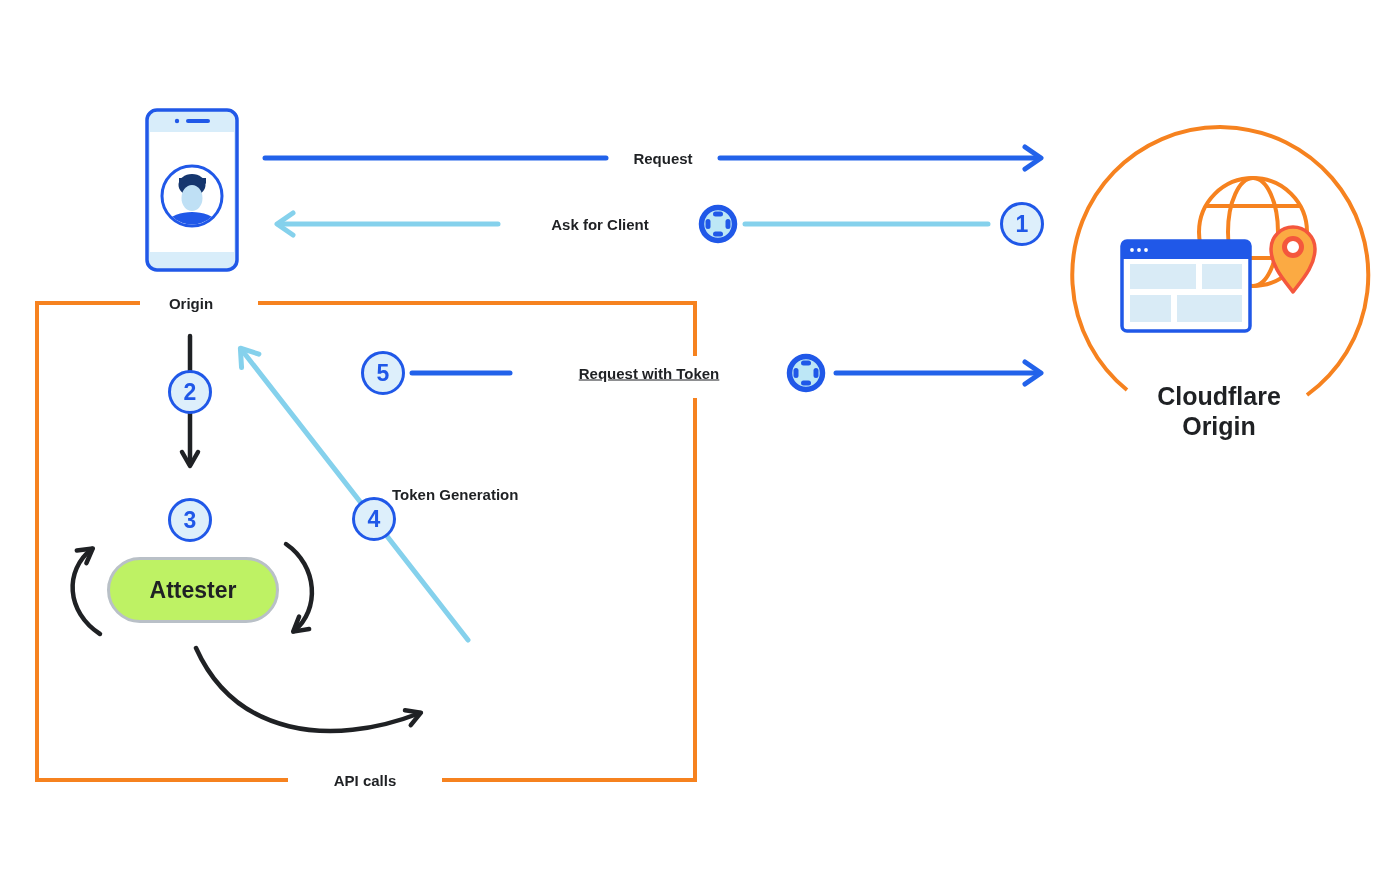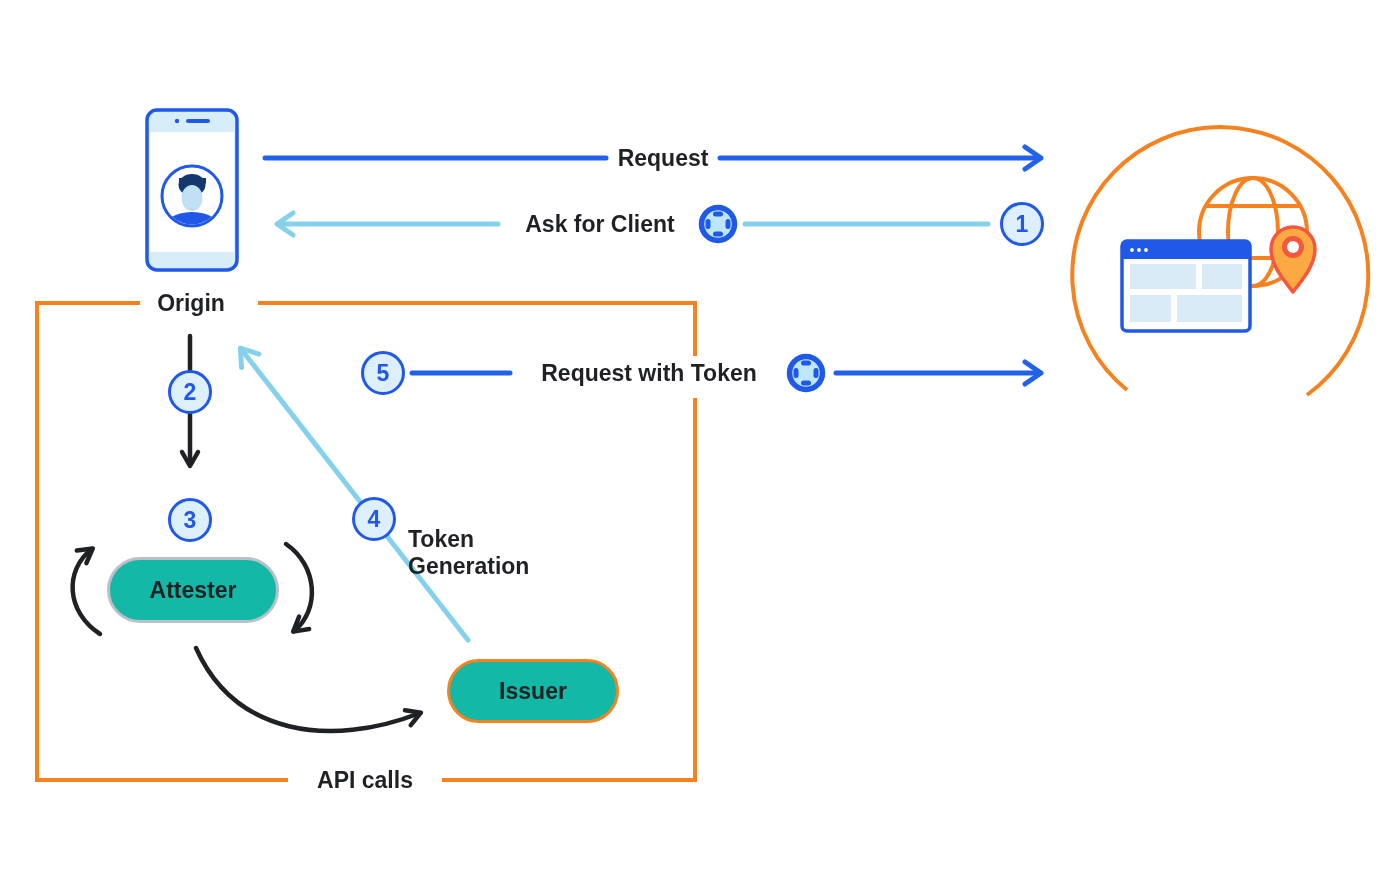--- a/index.html
+++ b/index.html
@@ -14,28 +14,28 @@
   .st-lblue  {stroke:var(--light-blue,#85d1ec);stroke-width:5;fill:none;stroke-linecap:round;}
   .st-black  {stroke:var(--black,#1f2124);stroke-width:4.5;fill:none;stroke-linecap:round;}
   .st-orange {stroke:var(--orange,#f6821f);stroke-width:4;fill:none;}
   .mk-blue   {fill:none;stroke:var(--blue,#2262ea);stroke-width:5;stroke-linecap:round;stroke-linejoin:round;}
   .mk-lblue  {fill:none;stroke:var(--light-blue,#85d1ec);stroke-width:5;stroke-linecap:round;stroke-linejoin:round;}
   .mk-black  {fill:none;stroke:var(--black,#1f2124);stroke-width:4.5;stroke-linecap:round;stroke-linejoin:round;}
 
   
   .lbl{
     position:absolute;z-index:3;color:var(--black,#1f2124);
-    font-weight:bold;font-size:23px;white-space:nowrap;
+    font-weight:bold;font-size:15px;white-space:nowrap;
   }
   .lbl.center{transform:translate(-50%,-50%);text-align:center;}
   .lbl.wrap{white-space:normal;line-height:1.18;}
 
   
   .pill{
-    position:absolute;z-index:3;background:#14b8a6;border-radius:999px;
+    position:absolute;z-index:3;background:#bef264;border-radius:999px;
     display:flex;align-items:center;justify-content:center;
     color:var(--black,#1f2124);font-weight:bold;font-size:23px;
   }
   .pill.grey  {border:3.5px solid var(--grey-border,#b9c0c7);}
   .pill.orange{border:3.5px solid var(--orange,#f6821f);}
 
   
   .step{
     position:absolute;z-index:4;width:44px;height:44px;border-radius:50%;
     background:var(--step-fill,#ddeffb);border:3px solid var(--icon-blue,#2058e8);
@@ -151,34 +151,32 @@
       <path class="st-black" d="M 196 648 C 235 735, 330 748, 420 713" marker-end="url(#arrowBlack)"></path>
     </g>
   </svg>
 
   <div class="lbl center" style="left:191px;top:303px;">Origin</div>
 
   <div class="lbl center" style="left:663px;top:158px;">Request</div>
 
   <div class="lbl center" style="left:600px;top:224px;">Ask for Client</div>
 
-  <div class="lbl center" style="left:649px;top:373px;">Request with Token</div>
+  <div class="lbl center" style="left:649px;top:373px;text-decoration:underline;">Request with Token</div>
 
-  <div class="lbl wrap" style="left:408px;top:486px;width:145px;margin-top:40px;">Token Generation</div>
+  <div class="lbl wrap" style="left:392px;top:486px;width:145px;">Token Generation</div>
 
   <div class="lbl center" style="left:365px;top:780px;text-align:center;">API calls</div>
 
+  <div class="lbl wrap" style="left:1133px;top:382px;width:172px;text-align:center;font-size:25px;">Cloudflare Origin</div>
 
   <div class="pill grey" style="left:107px;top:557px;width:166px;height:60px;">
     <span>Attester</span>
   </div>
 
-  <div class="pill orange" style="left:447px;top:659px;width:166px;height:58px;">
-    <span>Issuer</span>
-  </div>
 
   <div class="step" style="left:1022px;top:224px;">1</div>
   <div class="step" style="left:190px;top:392px;">2</div>
   <div class="step" style="left:190px;top:520px;">3</div>
   <div class="step" style="left:374px;top:519px;">4</div>
   <div class="step" style="left:383px;top:373px;">5</div>
 
   <svg class="token" style="left:718px;top:224px;" viewBox="0 0 40 40">
     <circle cx="20" cy="20" r="16.5" fill="var(--token-fill,#bde7f6)" stroke="var(--icon-blue,#2058e8)" stroke-width="5.5"></circle>
     <rect x="15" y="7.5" width="10" height="5" rx="2.5" fill="var(--icon-blue,#2058e8)"></rect>

